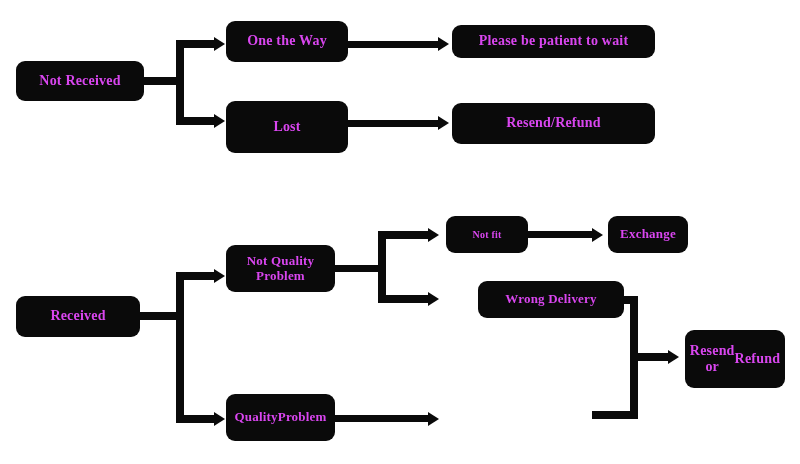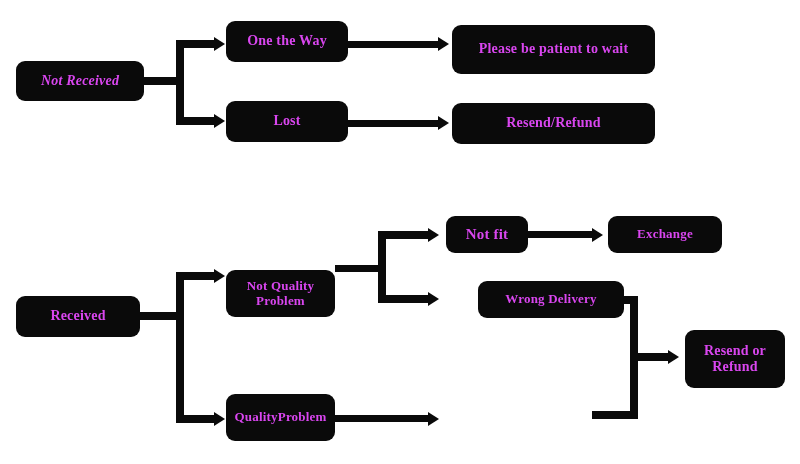--- a/index.html
+++ b/index.html
@@ -44,94 +44,94 @@
     border-bottom: 7px solid transparent;
     border-left: 11px solid #0a0a0a;
     z-index: 2;
   }
 </style>
 </head>
 <body>
 
 <div id="canvas">
 
-  <div class="node" style="left:16px; top:61px; width:128px; height:40px; font-size:14px;font-style:italic;">Not Received</div>
+  <div class="node" style="left:16px; top:61px; width:128px; height:40px; font-size:14px;">Not Received</div>
 
   <div class="line" style="left:144px; top:77px; width:40px; height:8px;"></div>
 
   <div class="line" style="left:176px; top:40px; width:8px; height:85px;"></div>
 
   <div class="line" style="left:176px; top:40px; width:42px; height:8px;"></div>
   <div class="arrow" style="left:214px; top:37px;"></div>
 
   <div class="line" style="left:176px; top:117px; width:42px; height:8px;"></div>
   <div class="arrow" style="left:214px; top:114px;"></div>
 
   <div class="node" style="left:226px; top:21px; width:122px; height:41px; font-size:14px;">One the Way</div>
 
-  <div class="node" style="left:226px; top:101px; width:122px; height:41px; font-size:14px;">Lost</div>
+  <div class="node" style="left:226px; top:101px; width:122px; height:52px; font-size:14px;">Lost</div>
 
   <div class="line" style="left:348px; top:41px; width:92px; height:7px;"></div>
   <div class="arrow" style="left:438px; top:37px;"></div>
 
-  <div class="node" style="left:452px; top:25px; width:203px; height:49px; font-size:14px;">Please be patient to wait</div>
+  <div class="node" style="left:452px; top:25px; width:203px; height:33px; font-size:14px;">Please be patient to wait</div>
 
   <div class="line" style="left:348px; top:120px; width:92px; height:7px;"></div>
   <div class="arrow" style="left:438px; top:116px;"></div>
 
   <div class="node" style="left:16px; top:296px; width:124px; height:41px; font-size:14px;">Received</div>
 
   <div class="node" style="left:452px; top:103px; width:203px; height:41px; font-size:14px;">Resend/Refund</div>
 
   <div class="line" style="left:140px; top:312px; width:44px; height:8px;"></div>
 
   <div class="line" style="left:176px; top:272px; width:8px; height:151px;"></div>
 
   <div class="line" style="left:176px; top:272px; width:42px; height:8px;"></div>
   <div class="arrow" style="left:214px; top:269px;"></div>
 
   <div class="line" style="left:176px; top:415px; width:42px; height:8px;"></div>
   <div class="arrow" style="left:214px; top:412px;"></div>
 
-  <div class="node" style="left:226px; top:245px; width:109px; height:47px; font-size:13px; flex-direction:column;margin-top:25px;">
+  <div class="node" style="left:226px; top:245px; width:109px; height:47px; font-size:13px; flex-direction:column;">
     <span>Not Quality</span>
     <span>Problem</span>
   </div>
 
   <div class="node" style="left:226px; top:394px; width:109px; height:47px; font-size:13px; flex-direction:row;">
     <span>Quality</span>
     <span>Problem</span>
   </div>
 
   <div class="line" style="left:335px; top:265px; width:50px; height:7px;"></div>
   <div class="line" style="left:378px; top:231px; width:8px; height:72px;"></div>
 
   <div class="line" style="left:378px; top:231px; width:54px; height:8px;"></div>
   <div class="arrow" style="left:428px; top:228px;"></div>
 
   <div class="line" style="left:378px; top:295px; width:54px; height:8px;"></div>
   <div class="arrow" style="left:428px; top:292px;"></div>
 
-  <div class="node" style="left:446px; top:216px; width:82px; height:37px; font-size:15px;">Not fit</div>
+  <div class="node" style="left:446px; top:216px; width:82px; height:37px; font-size:10px;">Not fit</div>
 
   <div class="line" style="left:528px; top:231px; width:66px; height:7px;"></div>
   <div class="arrow" style="left:592px; top:228px;"></div>
 
-  <div class="node" style="left:608px; top:216px; width:114px; height:37px; font-size:13px;">Exchange</div>
+  <div class="node" style="left:608px; top:216px; width:80px; height:37px; font-size:13px;">Exchange</div>
 
   <div class="node" style="left:446px; top:281px; width:146px; height:37px; font-size:13px;margin-left:32px;">Wrong Delivery</div>
 
   <div class="line" style="left:335px; top:415px; width:94px; height:7px;"></div>
   <div class="arrow" style="left:428px; top:412px;"></div>
 
 
   <div class="line" style="left:592px; top:296px; width:46px; height:8px;"></div>
   <div class="line" style="left:592px; top:411px; width:46px; height:8px;"></div>
   <div class="line" style="left:630px; top:296px; width:8px; height:123px;"></div>
   <div class="line" style="left:630px; top:353px; width:42px; height:8px;"></div>
   <div class="arrow" style="left:668px; top:350px;"></div>
 
-  <div class="node" style="left:685px; top:330px; width:100px; height:58px; font-size:14px; flex-direction:column;">
+  <div class="node" style="left:685px; top:330px; width:100px; height:58px; font-size:14px; flex-direction:row;">
     <span>Resend or</span>
     <span>Refund</span>
   </div>
 
 </div>
 
 </body></html>

